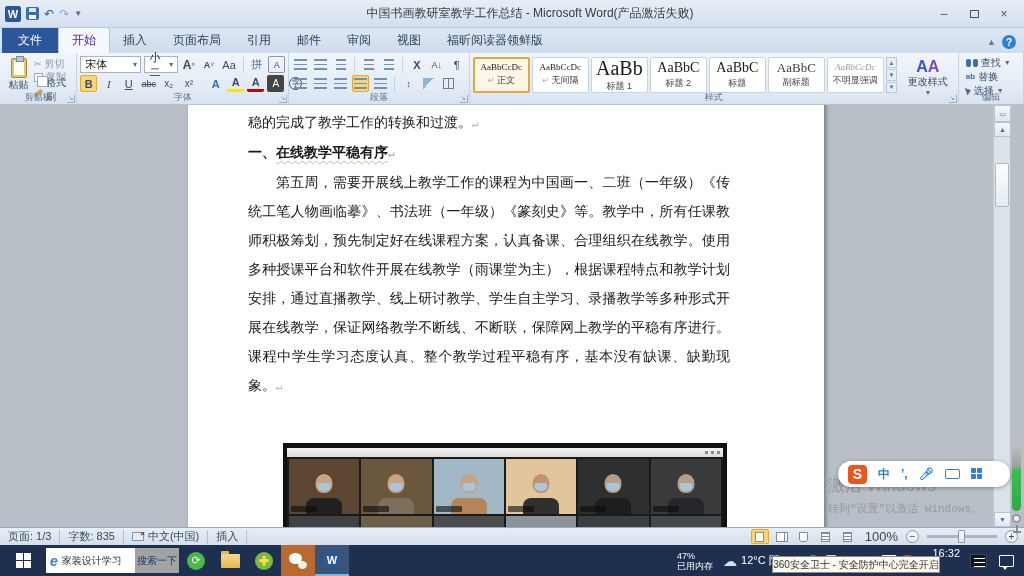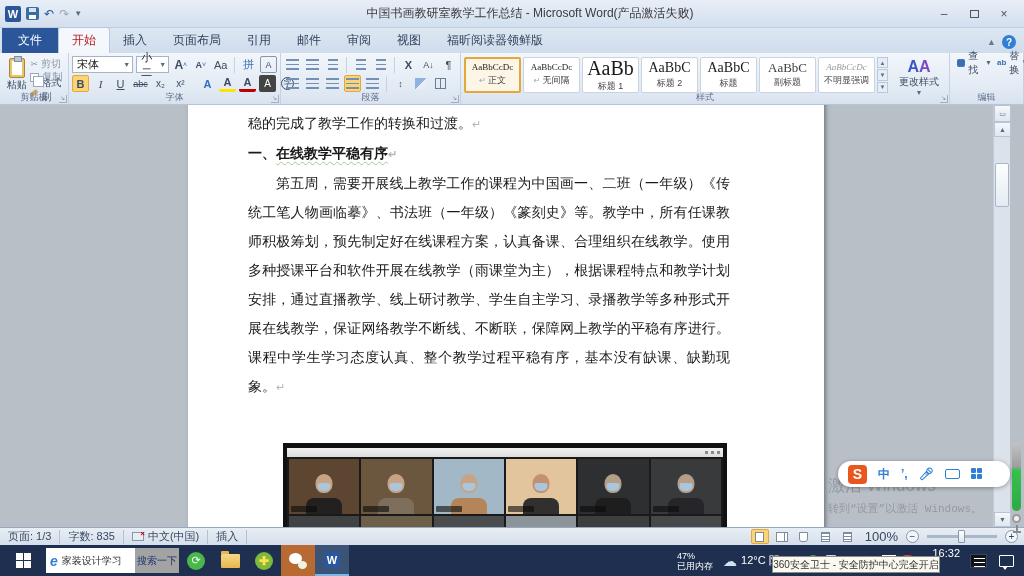--- a/index.html
+++ b/index.html
@@ -24,21 +24,21 @@
   .winbtn { width:28px; height:18px; display:flex; align-items:center; justify-content:center;
     font-size:12px; color:#555; border-radius:3px; }
   .winbtn .rbox { width:9px; height:8px; border:1px solid #555; background:transparent; }
 
   
   #tabrow { position:absolute; left:0; top:28px; width:1024px; height:25px;
     background:linear-gradient(#dde7f3,#cfdcec); display:flex; align-items:flex-end; }
   .tab { padding:4px 13px 4px; font-size:12px; color:#33425c; }
   #tab-file { background:#2b579a; color:#fff; padding:4px 16px; margin-left:2px; }
   .tab.active { background:#f4f7fb; border:1px solid #b9c8dc; border-bottom:none;
-    border-radius:3px 3px 0 0; color:#b91c1c; }
+    border-radius:3px 3px 0 0; color:#4c1d95; }
   #tabrow-right { margin-left:auto; display:flex; align-items:center; gap:6px; padding:0 8px 4px; }
   .collapse-ic { font-size:9px; color:#68788f; }
   .help-ic { width:14px; height:14px; border-radius:50%; background:#2f7fd4; color:#fff;
     font-size:10px; font-weight:bold; display:flex; align-items:center; justify-content:center; }
 
   
   #ribbon { position:absolute; left:0; top:53px; width:1024px; height:52px;
     background:linear-gradient(#f2f6fb,#e2eaf4 70%,#d8e2ef); border-bottom:1px solid #b6c4d8; display:flex; }
   .rgroup { position:relative; height:100%; border-right:1px solid #c5d2e2; padding:2px 3px 11px; }
   .rgroup-label { position:absolute; left:0; right:0; bottom:0; text-align:center;
@@ -97,36 +97,36 @@
   .style-label .mk { color:#98a7ba; font-size:8px; }
   #gallery-scroll { width:11px; margin-left:2px; display:flex; flex-direction:column; gap:1px; padding-top:2px; }
   .gs-btn { flex:1; background:#e6edf5; border:1px solid #b9c8da; font-size:6px; color:#5a6b84;
     display:flex; align-items:center; justify-content:center; }
   #change-styles { width:54px; display:flex; flex-direction:column; align-items:center; padding-top:4px; margin-left:4px; }
   .aa-ic { font-size:16px; font-weight:bold; color:#3a57c4; line-height:16px; }
   .aa-ic span { color:#7a4ac0; }
   #change-styles div.lbl { font-size:10px; color:#3c4c63; }
 
   
-  #grp-editing { width:74px; display:flex; flex-direction:row; gap:1px; padding-top:3px; }
+  #grp-editing { width:74px; display:flex; flex-direction:column; gap:1px; padding-top:3px; }
   .edit-cmd { display:flex; align-items:center; gap:3px; font-size:10px; color:#3c4c63; height:13px; padding-left:4px; }
   .ic-binoc { width:12px; height:8px; position:relative; }
   .ic-binoc::before, .ic-binoc::after { content:""; position:absolute; top:0; width:5px; height:8px;
     background:#3a6fb5; border-radius:2px; }
   .ic-binoc::after { right:0; }
   .ic-repl { font-size:8px; color:#3a6fb5; font-weight:bold; }
   .ic-cursor { width:0; height:0; border-left:5px solid #5a6b84; border-top:4px solid transparent;
     border-bottom:4px solid transparent; transform:rotate(-20deg); }
 
   
   #docarea { position:absolute; left:0; top:105px; width:1024px; height:422px; background:#b9bfc7; overflow:hidden; }
   #page { position:absolute; left:188px; top:-6px; width:636px; height:440px; background:#fff;
     box-shadow:2px 2px 4px rgba(60,65,75,.55); }
   #doc-text { position:absolute; left:60px; top:10px; width:482px;
-    font-family:Liberation Serif, serif; font-size:14px; color:#1a1a1a; line-height:29px;
+    font-family:Liberation Mono, monospace; font-size:14px; color:#1a1a1a; line-height:29px;
     text-align:justify; word-break:break-all; }
   .pmark { color:#b0b8c2; font-size:11px; }
   #doc-heading { font-weight:bold; }
   #doc-heading .wavy { text-decoration:underline wavy #a8c79a 1px; text-underline-offset:3px; }
   #doc-para { text-indent:28px; }
   
   #meeting { position:absolute; left:95px; top:344px; width:444px; height:200px; background:#111;
     padding:5px 4px 0; }
   #meet-win { width:100%; height:100%; background:#232323; display:flex; flex-direction:column; }
   #meet-titlebar { height:9px; background:linear-gradient(#f2f2f2,#dcdcdc); display:flex;

